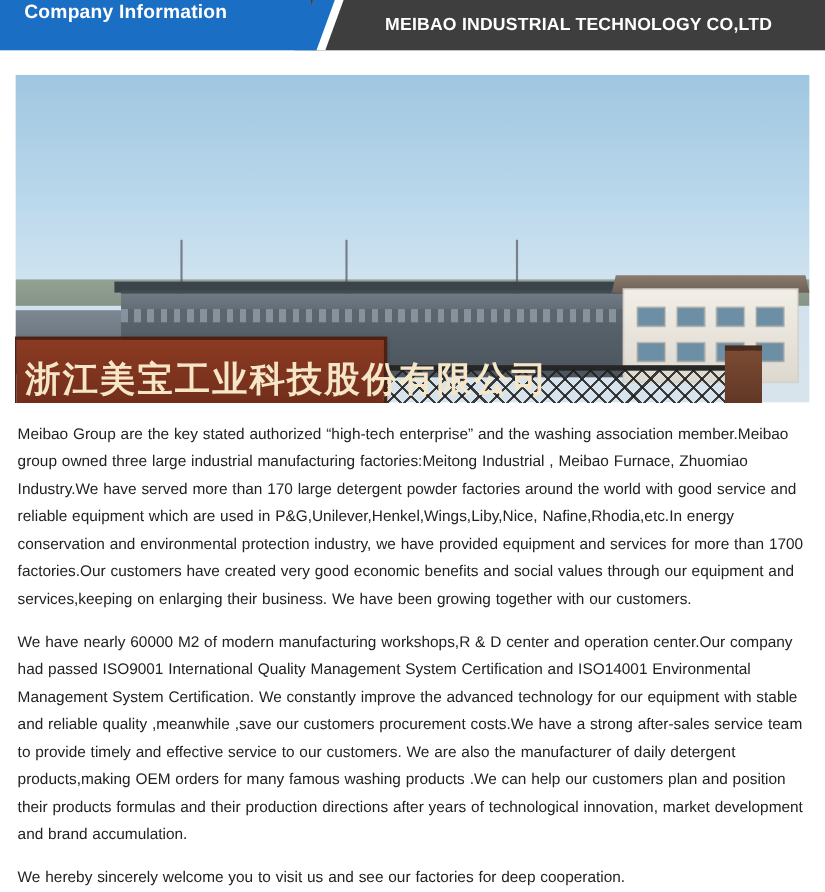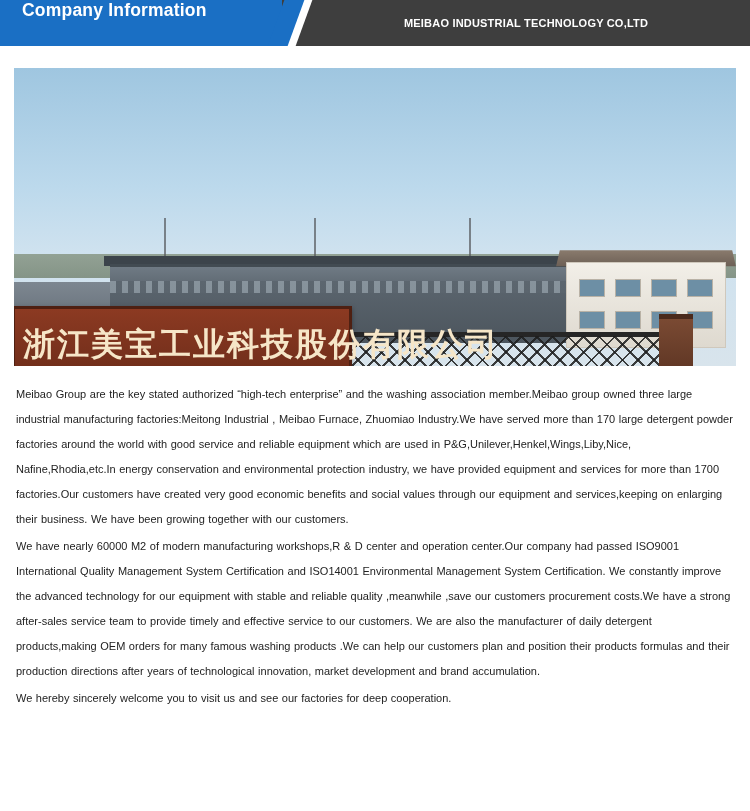--- a/index.html
+++ b/index.html
@@ -70,21 +70,21 @@
     position: relative;
     background: #3e3e3e;
     flex: 1;
     display: flex;
     align-items: center;
     justify-content: center;
     z-index: 1;
   }
   .header-right-title {
     color: #ffffff;
-    font-size: 11px;
+    font-size: 16px;
     font-weight: bold;
     letter-spacing: 0.2px;
     white-space: nowrap;
     padding-left: 20px;
   }
 
   
   .photo-wrap {
     position: relative;
     margin: 22px 14px 0 14px;
@@ -250,28 +250,28 @@
     height: 120px;
     opacity: .7;
   }
 
   
   .content {
     padding: 16px 16px 0 16px;
     box-sizing: border-box;
   }
   .para {
-    font-size: 11px;
+    font-size: 14px;
     line-height: 25px;
     color: #222;
     text-align: left;
     margin: 0 0 0 0;
     word-spacing: .5px;
   }
-  .para + .para { margin-top: 2px; }
+  .para + .para { margin-top: 14px; }
 </style>
 </head>
 <body>
 
 <div class="page">
 
   <div class="header">
     <div class="header-left">
       <span class="header-left-title">Company Information</span>
     </div>

